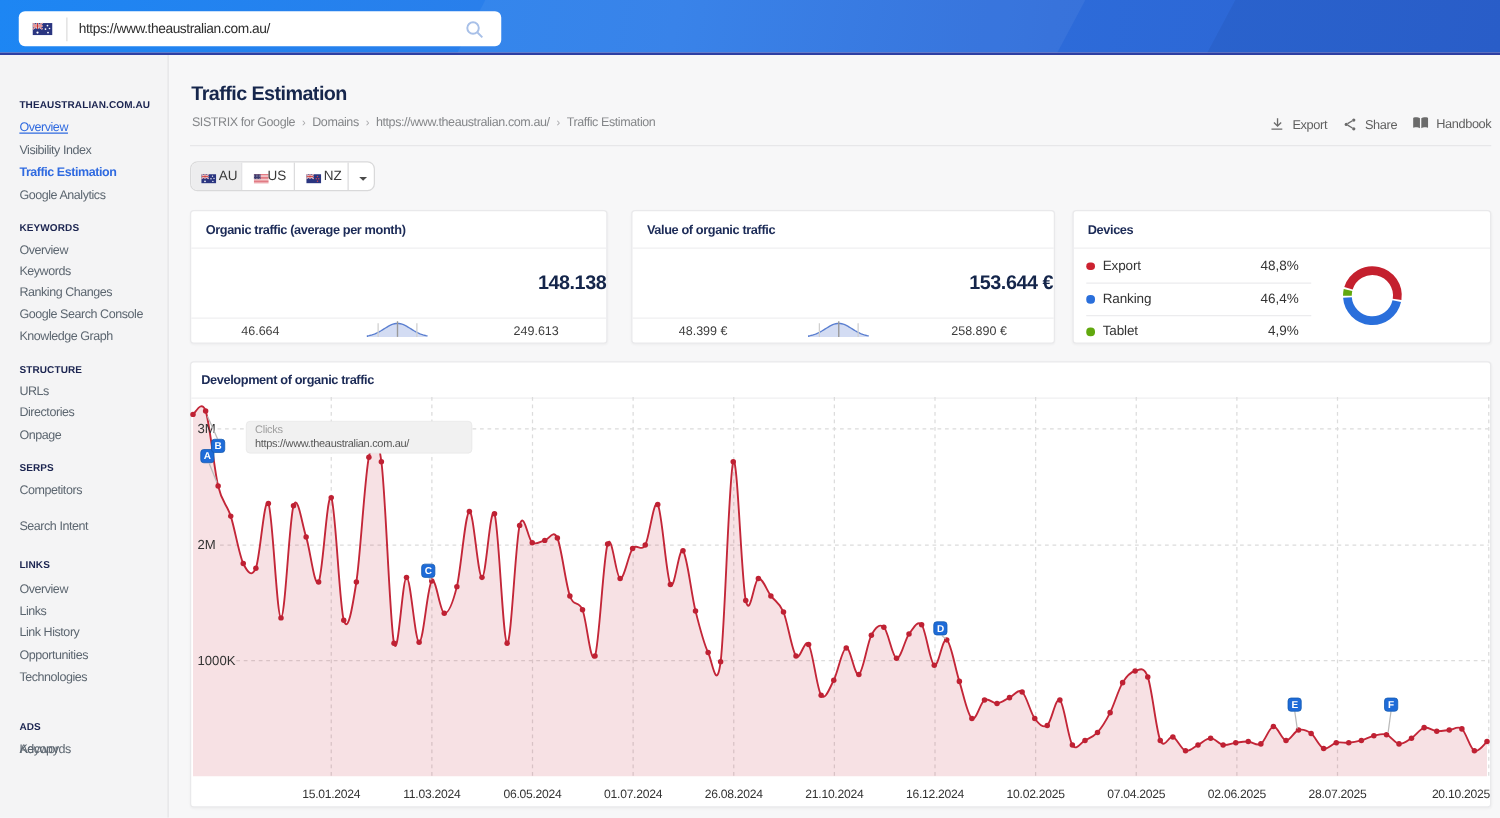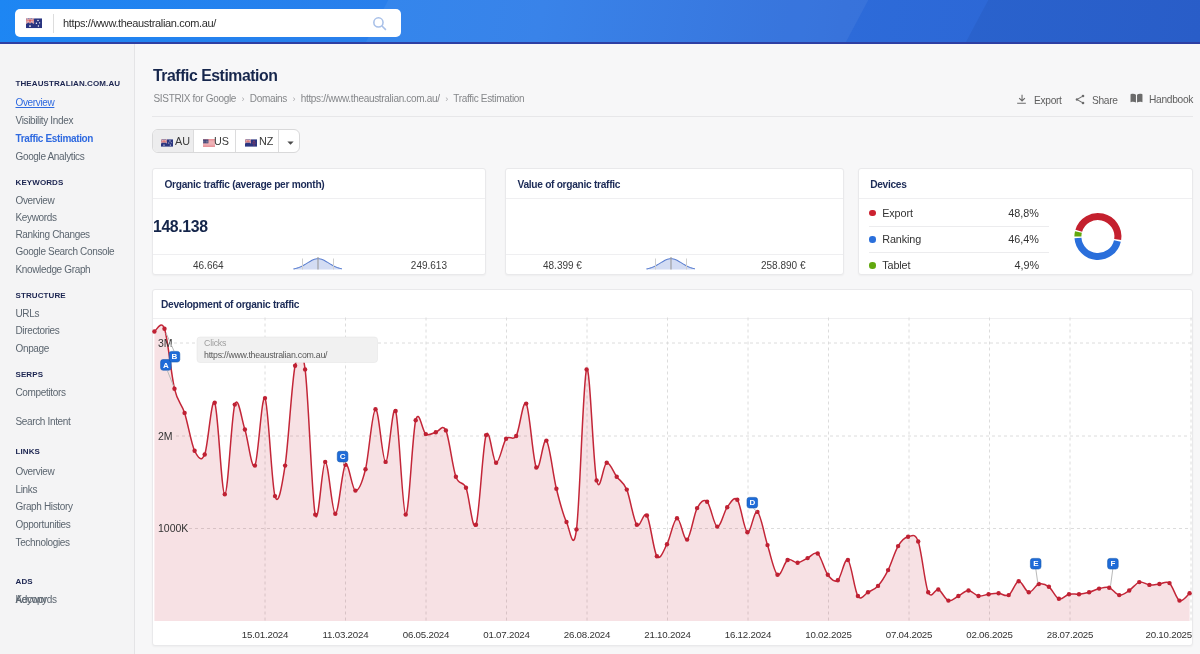--- a/index.html
+++ b/index.html
@@ -33,21 +33,21 @@
 #tabs .seg {position:absolute;top:0;height:22.5px;border-right:1px solid #dcdcdd;}
 #tabs .seg1 {left:0;width:41.2px;background:#ededee;border-radius:5px 0 0 5px;}
 #tabs .seg2 {left:41.2px;width:42.3px;}
 #tabs .seg3 {left:83.5px;width:42.1px;}
 #tabs .lab {position:absolute;top:5.5px;font-size:10.8px;color:#3a3a3a;}
 .card {position:absolute;top:168px;height:106.5px;background:#fff;border:1px solid #e9e9eb;
  border-radius:3px;box-shadow:0 1px 2px rgba(0,0,0,0.04);}
 .ctitle {position:absolute;left:11.5px;top:9.5px;font-size:10.2px;font-weight:bold;color:#1c2b57;letter-spacing:-0.3px;}
 .chr {position:absolute;left:0;top:29px;width:100%;height:1px;background:#efeff1;}
 .cfr {position:absolute;left:0;top:85px;width:100%;height:1px;background:#efeff1;}
-.bignum {position:absolute;width:100%;top:49px;text-align:left;font-size:15.8px;font-weight:bold;
+.bignum {position:absolute;width:100%;top:49px;text-align:right;font-size:15.8px;font-weight:bold;
  color:#14254a;letter-spacing:-0.35px;}
 .minv,.maxv {position:absolute;top:90.5px;font-size:10px;color:#3c3c3c;}
 #card3 .drow {position:absolute;left:23.5px;font-size:10.8px;color:#333;letter-spacing:-0.1px;}
 #card3 .dot {position:absolute;left:10.3px;width:6.6px;height:6.6px;border-radius:50%;}
 #card3 .pct {position:absolute;font-size:10.8px;color:#333;right:153px;text-align:center;}
 #card3 .rsep {position:absolute;left:10px;width:180px;height:1px;background:#ececee;}
 #chartcard {position:absolute;left:152px;top:289px;width:1041px;height:356.5px;background:#fff;
  border:1px solid #e9e9eb;border-radius:3px;box-shadow:0 1px 2px rgba(0,0,0,0.04);}
 #chartcard .ctitle {left:8px;top:9px;}
 #chartcard .chr {top:28px;}
@@ -94,21 +94,21 @@
 <div class="s-hdr" style="top:246.5px">STRUCTURE</div>
 <div class="s-item" style="top:263.5px">URLs</div>
 <div class="s-item" style="top:281.0px">Directories</div>
 <div class="s-item" style="top:298.5px">Onpage</div>
 <div class="s-hdr" style="top:325.5px">SERPS</div>
 <div class="s-item" style="top:342.5px">Competitors</div>
 <div class="s-item" style="top:372px">Search Intent</div>
 <div class="s-hdr" style="top:403.0px">LINKS</div>
 <div class="s-item" style="top:421.5px">Overview</div>
 <div class="s-item" style="top:439.5px">Links</div>
-<div class="s-item" style="top:457.0px">Graph History</div>
+<div class="s-item" style="top:457.0px">Link History</div>
 <div class="s-item" style="top:474.5px">Opportunities</div>
 <div class="s-item" style="top:492.5px">Technologies</div>
 <div class="s-hdr" style="top:532.5px">ADS</div>
 <div class="s-item" style="top:550.0px">Keywords</div>
 <div class="s-item" style="top:550px">Adcopy</div>
 </div>
 <h1>Traffic Estimation</h1>
 <div id="crumbs">SISTRIX for Google<span class="sep">›</span>Domains<span class="sep">›</span>https://www.theaustralian.com.au/<span class="sep">›</span>Traffic Estimation</div>
 <div class="hbtn" style="left:1015px"><svg width="13" height="13" viewBox="0 0 24 24" fill="#6b6b6b">
       <path d="M12 3v9.2l-3.6-3.6-1.4 1.4 6 6 6-6-1.4-1.4-3.6 3.6V3h-2z M4 18h16v2H4z"></path>
@@ -193,20 +193,21 @@
 <div class="ctitle">Organic traffic (average per month)</div>
 <div class="chr"></div>
 <div class="bignum">148.138</div>
 <div class="cfr"></div>
 <div class="minv" style="left:40px">46.664</div>
 <div class="maxv" style="right:38px">249.613</div>
 </div>
 <div class="card" id="card2" style="left:505px;width:338.5px">
 <div class="ctitle">Value of organic traffic</div>
 <div class="chr"></div>
+<div class="bignum">153.644 €</div>
 <div class="cfr"></div>
 <div class="minv" style="left:37px">48.399 €</div>
 <div class="maxv" style="right:37px">258.890 €</div>
 </div>
 <div class="card" id="card3" style="left:857.7px;width:335.3px">
 <div class="ctitle">Devices</div>
 <div class="chr"></div>
 <div class="dot" style="top:40.5px;background:#cc2130"></div>
 <div class="drow" style="top:37.5px">Export</div>
 <div class="pct" style="top:37.5px">48,8%</div>

